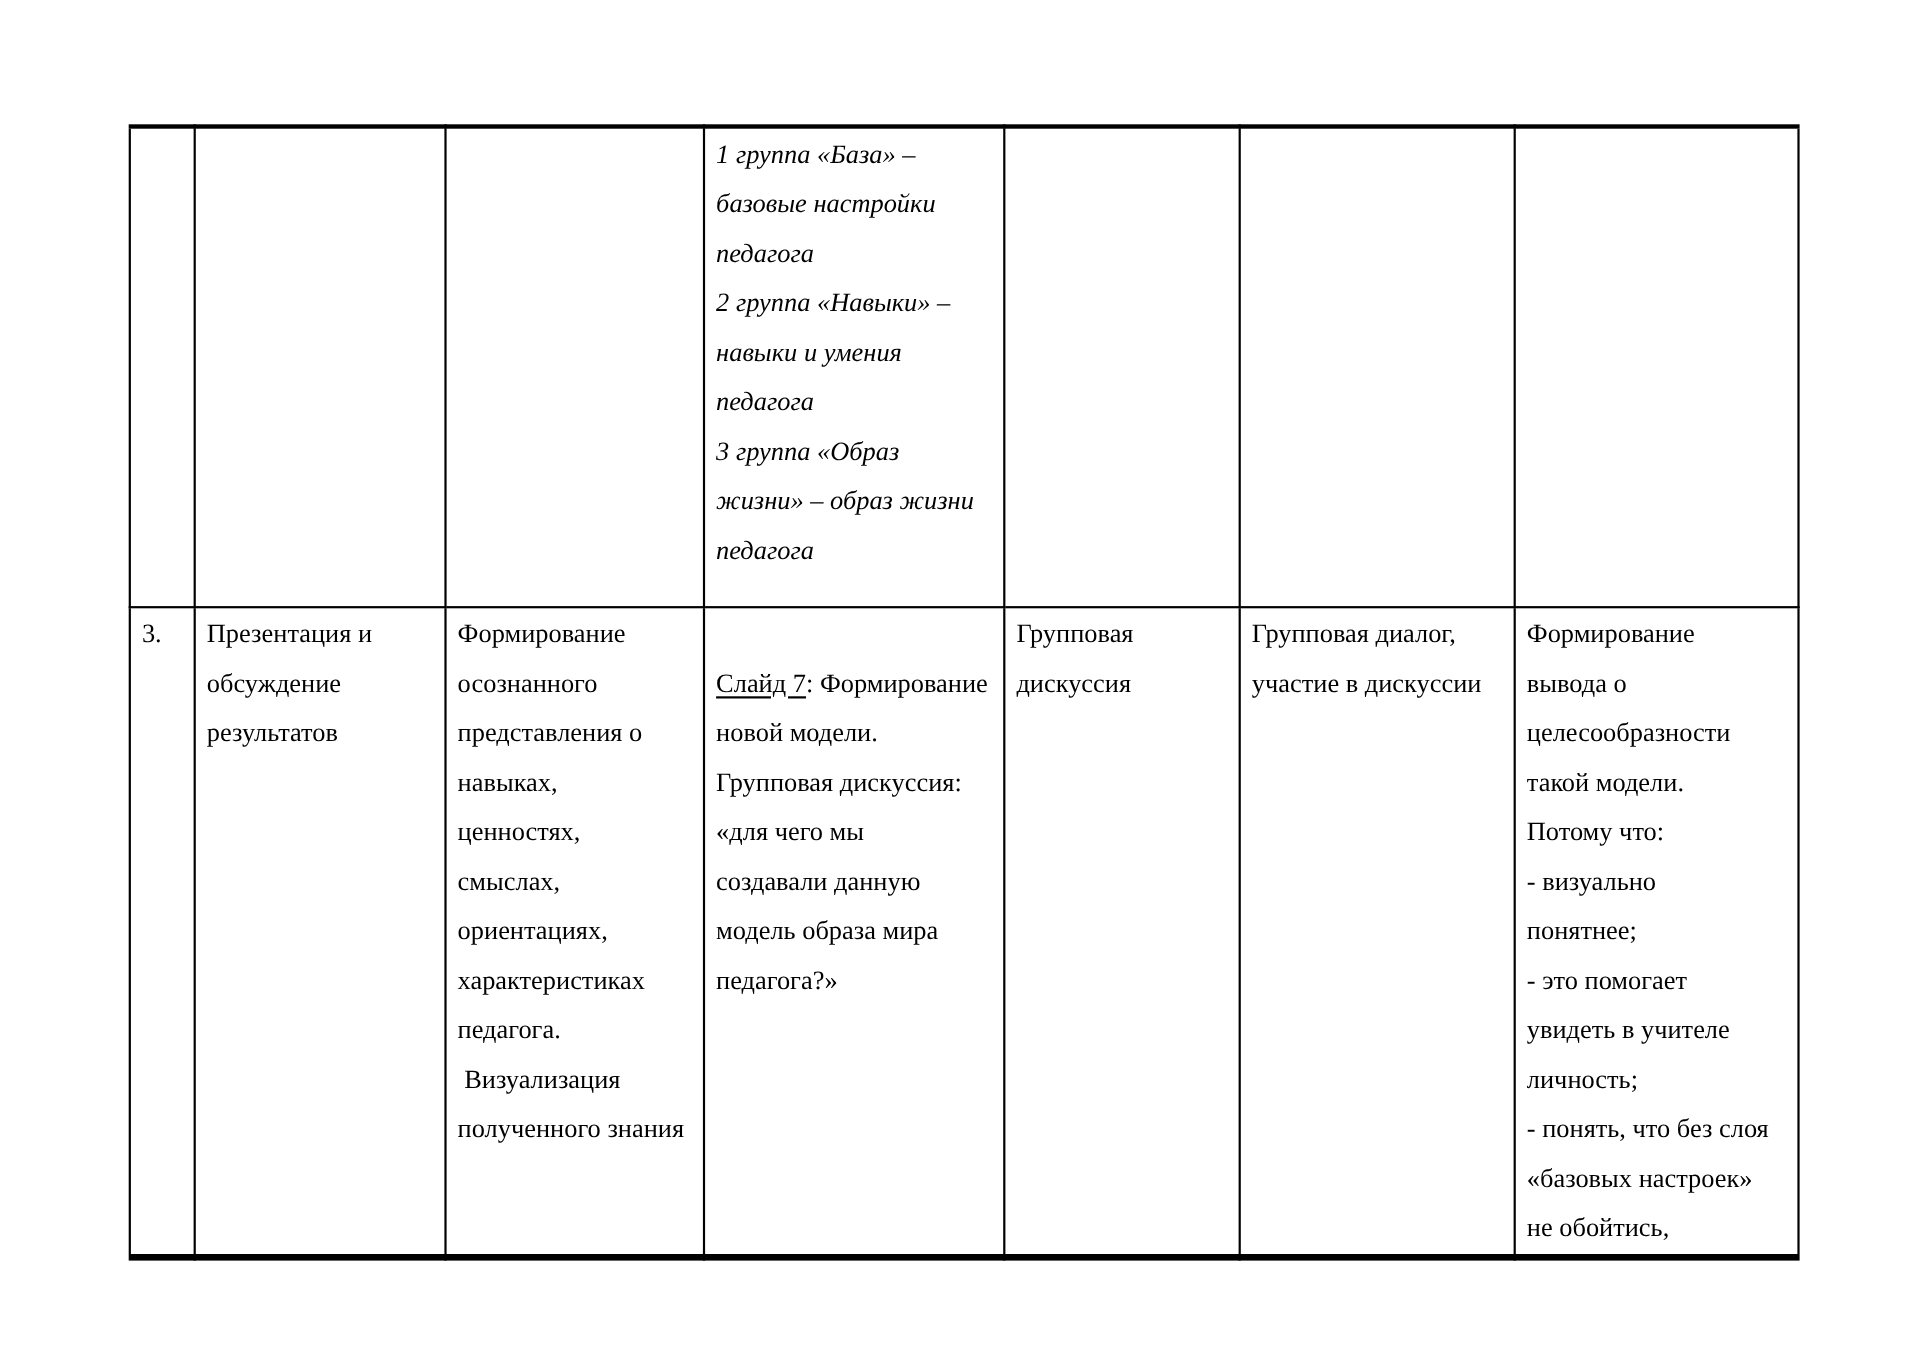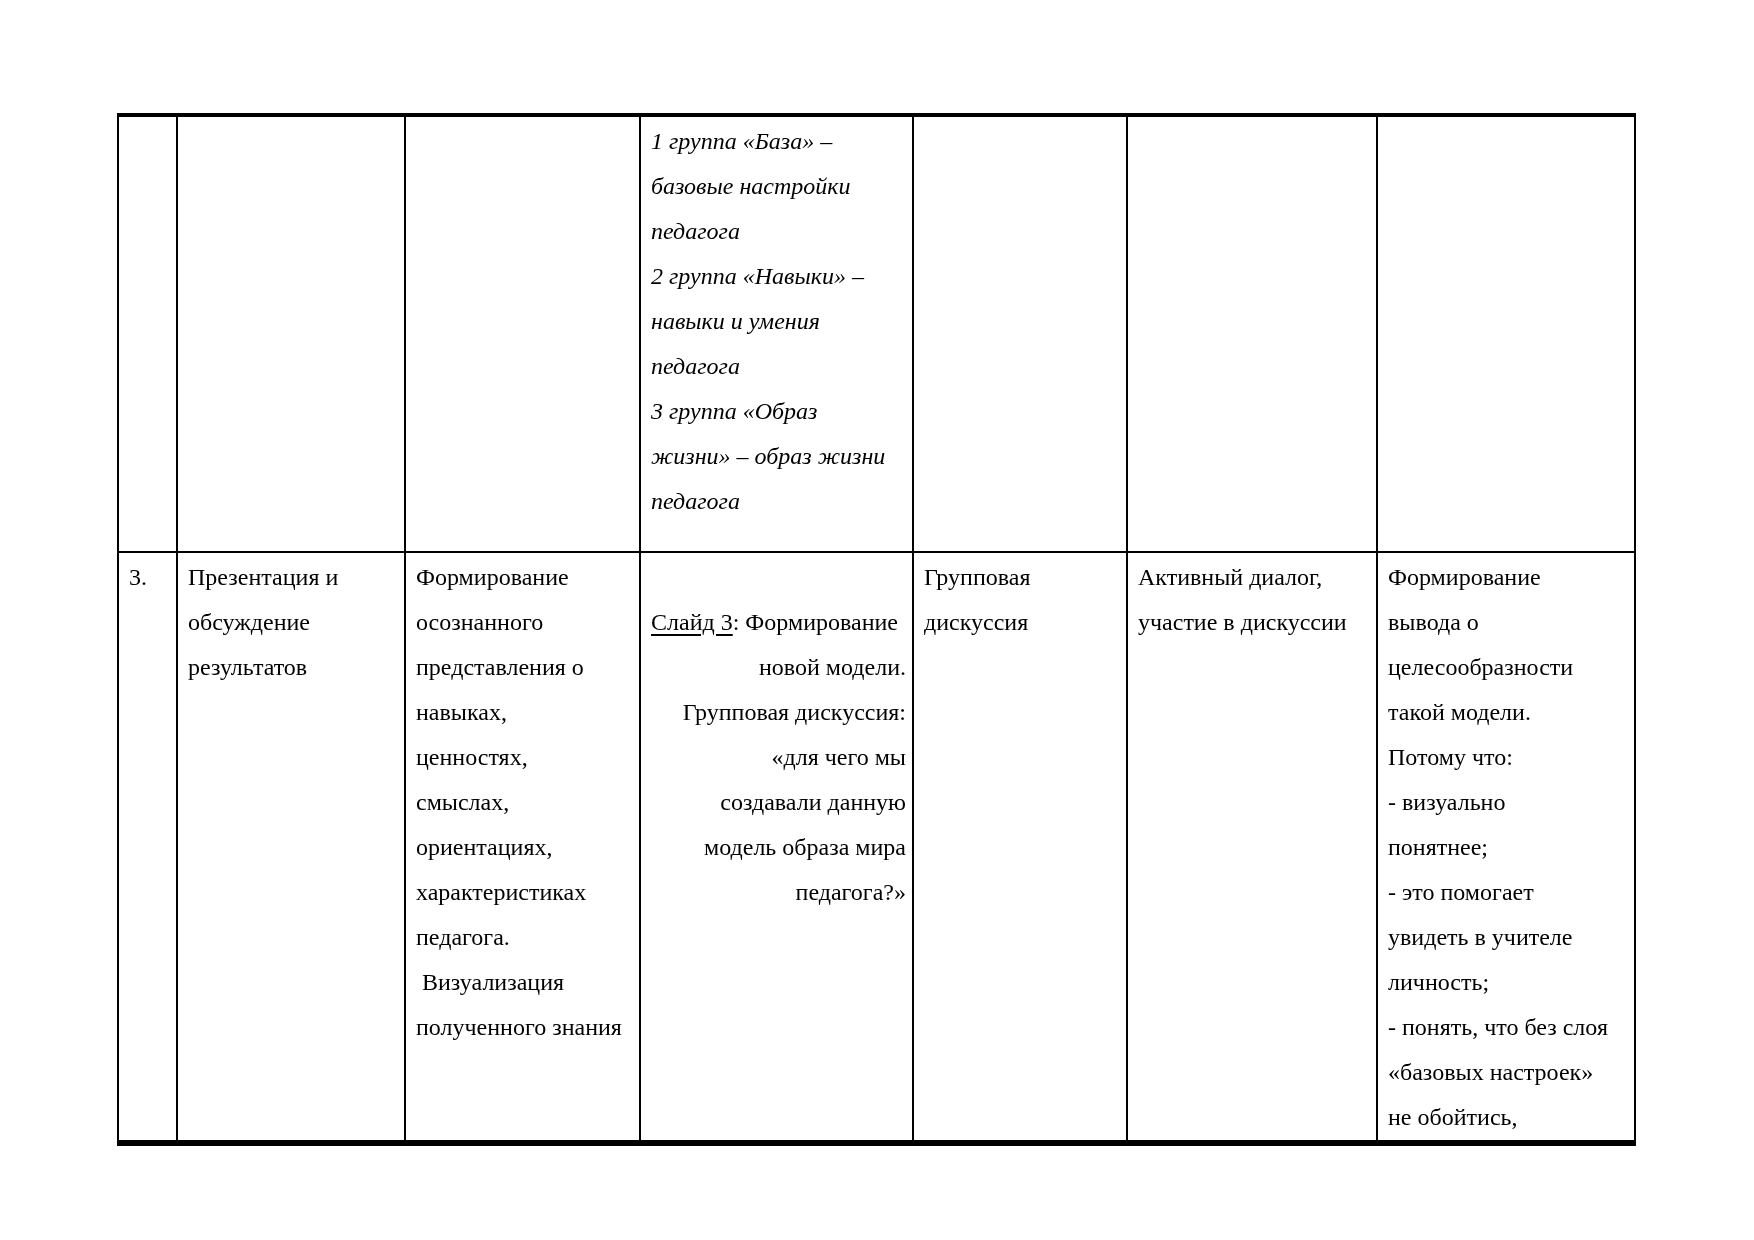--- a/index.html
+++ b/index.html
@@ -36,21 +36,21 @@
   tr.row-three { height: 563px; }
   td.cont-activity { line-height: 46px; padding-top: 8px; }
   td.col-task   { line-height: 48px; }
   td.col-result { line-height: 42px; }
   .slide-label {
     text-decoration: underline;
     text-decoration-thickness: 2px;
     text-underline-offset: 4px;
   }
   .cell-text { display: inline; }
-  .rest-block { display: block; text-align: right; }
+  .rest-block { display: block; }
 </style>
 </head>
 <body>
 
 <div class="page">
   <table class="doc-table">
     <colgroup>
       <col style="width:59px">
       <col style="width:228px">
       <col style="width:235px">
@@ -87,31 +87,31 @@
 представления о
 навыках,
 ценностях,
 смыслах,
 ориентациях,
 характеристиках
 педагога.
 &nbsp;Визуализация
 полученного знания</span></td>
         <td>
-          <span class="slide-label">Слайд 3</span><span class="cell-text">: Формирование</span>
+          <span class="slide-label">Слайд 7</span><span class="cell-text">: Формирование</span>
           <span class="rest-block cell-text">новой модели.
 Групповая дискуссия:
 «для чего мы
 создавали данную
 модель образа мира
 педагога?»</span>
         </td>
         <td><span class="cell-text">Групповая
 дискуссия</span></td>
-        <td><span class="cell-text">Активный диалог,
+        <td><span class="cell-text">Групповая диалог,
 участие в дискуссии</span></td>
         <td class="col-result"><span class="cell-text">Формирование
 вывода о
 целесообразности
 такой модели.
 Потому что:
 - визуально
 понятнее;
 - это помогает
 увидеть в учителе

